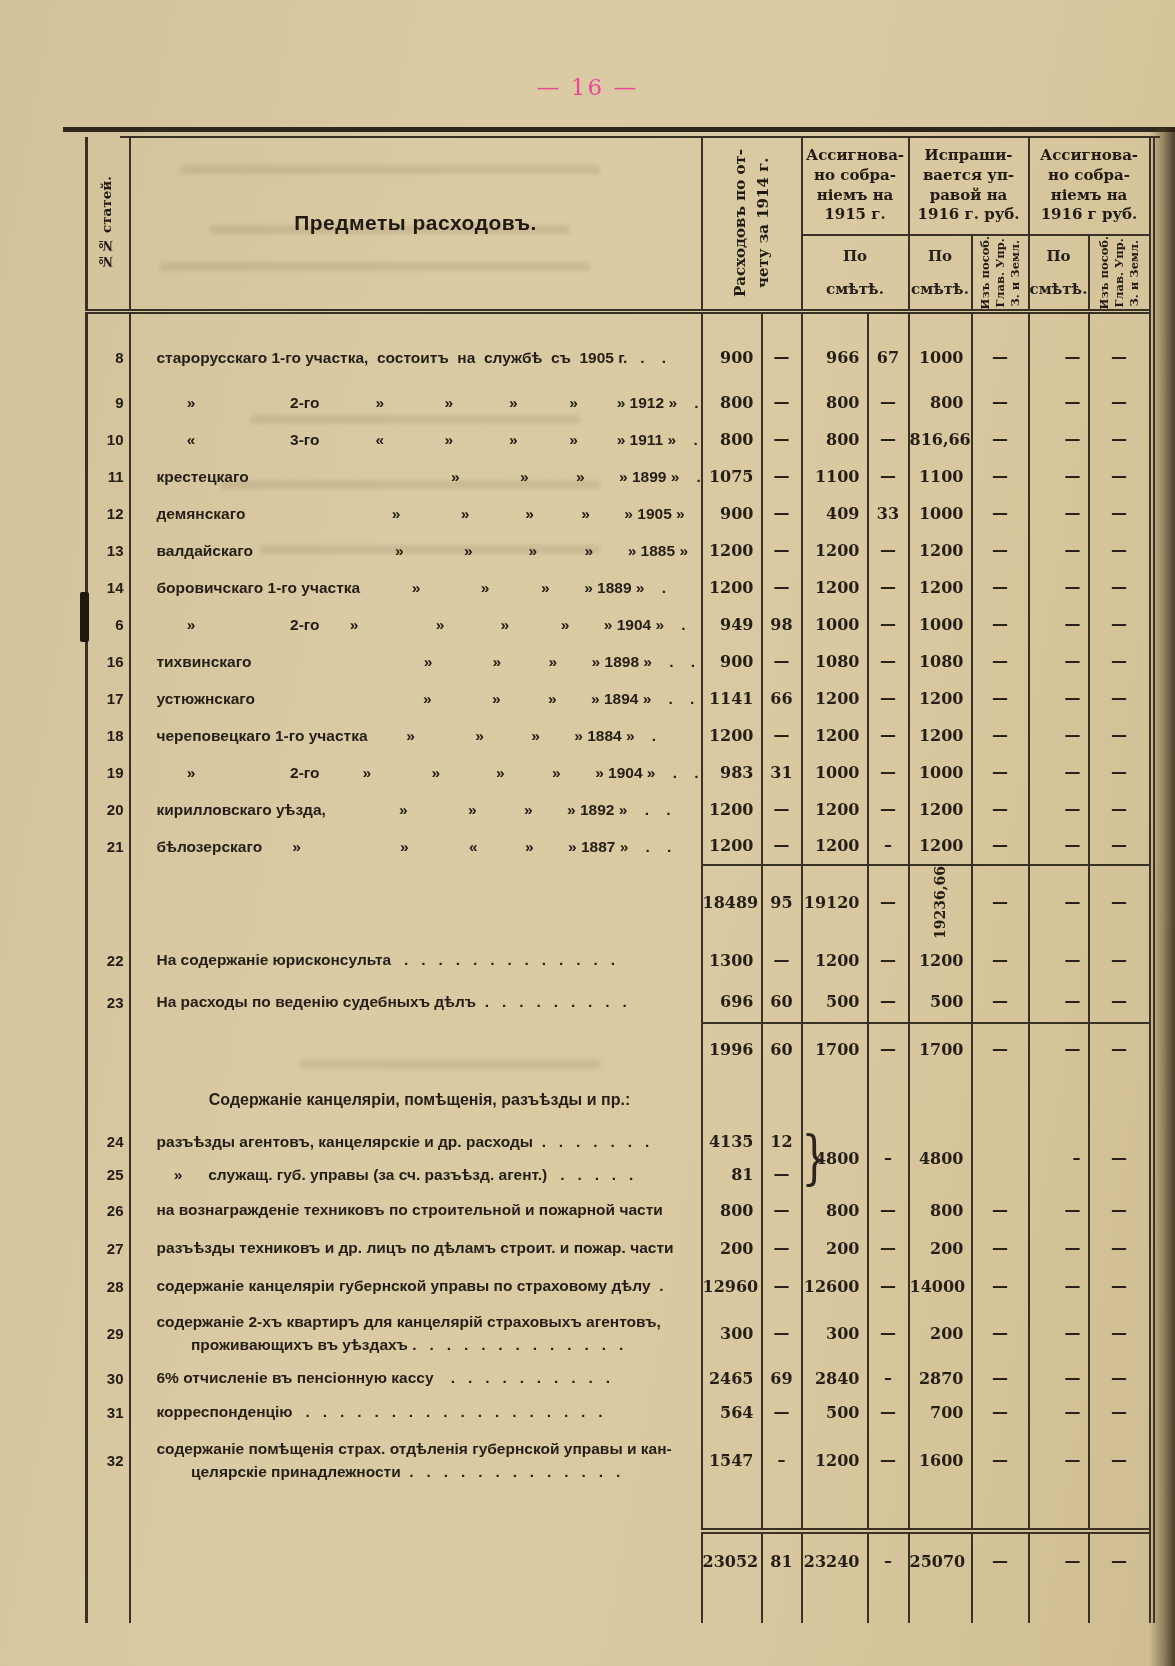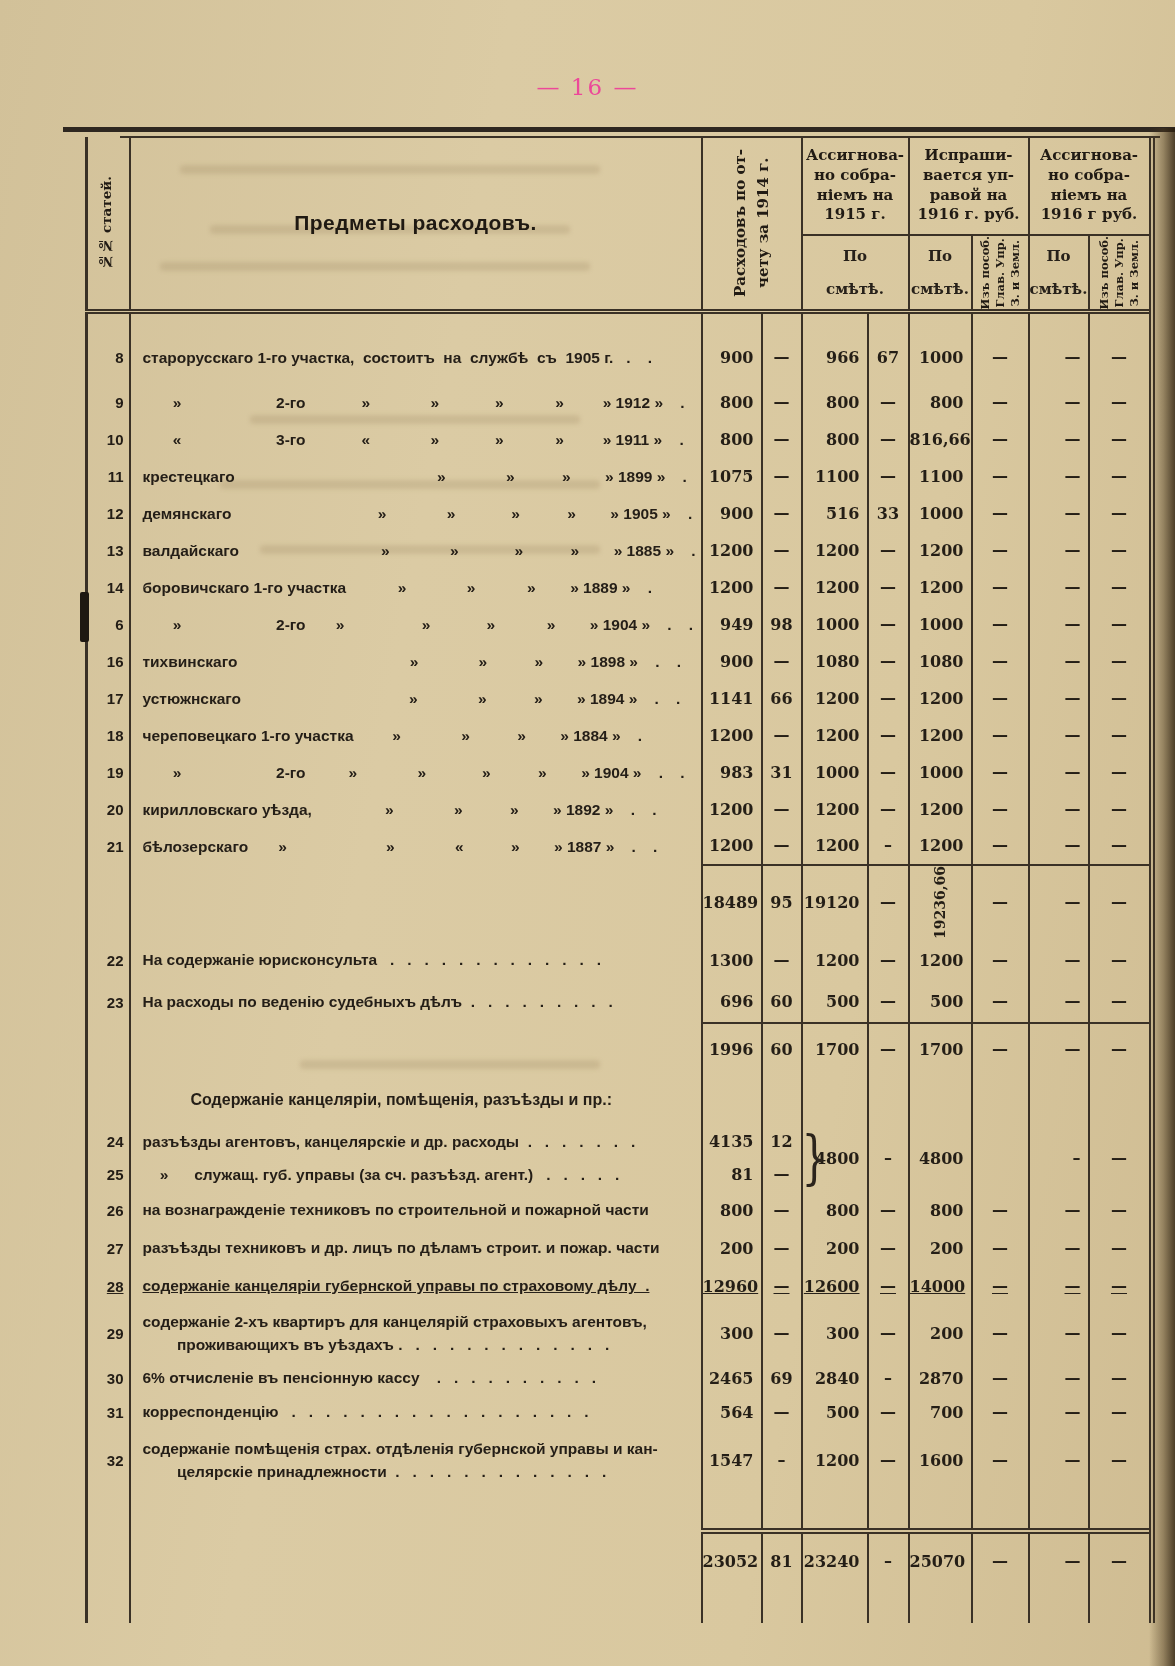--- a/index.html
+++ b/index.html
@@ -40,24 +40,24 @@
   .posob{border-bottom:5px double var(--line);}
   .span-h{border-bottom:5px double var(--line);}
   .items-h{font:700 21px "Liberation Sans",sans-serif;text-align:center;letter-spacing:.5px;color:#1f1912;}
   .vtext{writing-mode:vertical-rl;transform:rotate(180deg);white-space:pre;margin:0 auto;
          font:600 15px "DejaVu Serif",serif;line-height:1.5;color:#211b14;}
   .vtext.numlbl{font-size:13.5px;font-weight:700;}
   .vtext.small{font-size:11.5px;line-height:1.3;font-weight:600;}
 
   
   .num{font:700 15px "Liberation Sans",sans-serif;text-align:right;padding-right:5px;color:#221c15;}
-  .desc{font:700 15.5px "Liberation Sans",sans-serif;white-space:pre;padding-left:12px;
+  .desc{font:700 15.5px "Liberation Sans",sans-serif;white-space:pre;padding-left:26px;
         line-height:1.5;color:#241e17;}
-  .desc.section{font:700 16px "Liberation Sans",sans-serif;white-space:normal;
-        padding:0 40px 0 60px;}
+  .desc.section{font:700 16px "Liberation Sans",sans-serif;white-space:normal;text-align:center;
+        padding:0 40px 0 48px;}
   .v{font:700 16px "DejaVu Serif",serif;color:var(--num-ink);}
   .vr{text-align:right;padding-right:7px;}
   .vk{text-align:center;}
   tr.sep .v{border-top:2px solid var(--line);}
   tr.total .v{border-top:6px double var(--line);}
   .rot{writing-mode:vertical-rl;transform:rotate(180deg);font:700 14px "DejaVu Serif",serif;
        margin:0 auto;white-space:pre;}
   .brace{position:absolute;left:-7px;top:50%;transform:translateY(-50%) scaleX(.7);
        font:400 58px "DejaVu Serif",serif;color:#2b241c;}
 </style>
@@ -190,21 +190,21 @@
         <td class="v vr">1100</td>
         <td class="v vk">—</td>
         <td class="v vr">—</td>
         <td class="v vk lastcol">—</td>
       </tr>
       <tr style="height: 37px;">
         <td class="num">12</td>
         <td class="desc">демянскаго                                  »              »             »           »        » 1905 »    .    .</td>
         <td class="v vr">900</td>
         <td class="v vk">—</td>
-        <td class="v vr">516</td>
+        <td class="v vr">409</td>
         <td class="v vk">33</td>
         <td class="v vr">1000</td>
         <td class="v vk">—</td>
         <td class="v vr">—</td>
         <td class="v vk lastcol">—</td>
       </tr>
       <tr style="height: 37px;">
         <td class="num">13</td>
         <td class="desc">валдайскаго                                 »              »             »           »        » 1885 »    .    .</td>
         <td class="v vr">1200</td>
@@ -409,21 +409,21 @@
         <td class="desc">разъѣзды техниковъ и др. лицъ по дѣламъ строит. и пожар. части</td>
         <td class="v vr">200</td>
         <td class="v vk">—</td>
         <td class="v vr">200</td>
         <td class="v vk">—</td>
         <td class="v vr">200</td>
         <td class="v vk">—</td>
         <td class="v vr">—</td>
         <td class="v vk lastcol">—</td>
       </tr>
-      <tr style="height: 38px; text-decoration: underline;">
+      <tr style="height: 38px;">
         <td class="num">28</td>
         <td class="desc">содержаніе канцеляріи губернской управы по страховому дѣлу  .</td>
         <td class="v vr">12960</td>
         <td class="v vk">—</td>
         <td class="v vr">12600</td>
         <td class="v vk">—</td>
         <td class="v vr">14000</td>
         <td class="v vk">—</td>
         <td class="v vr">—</td>
         <td class="v vk lastcol">—</td>

